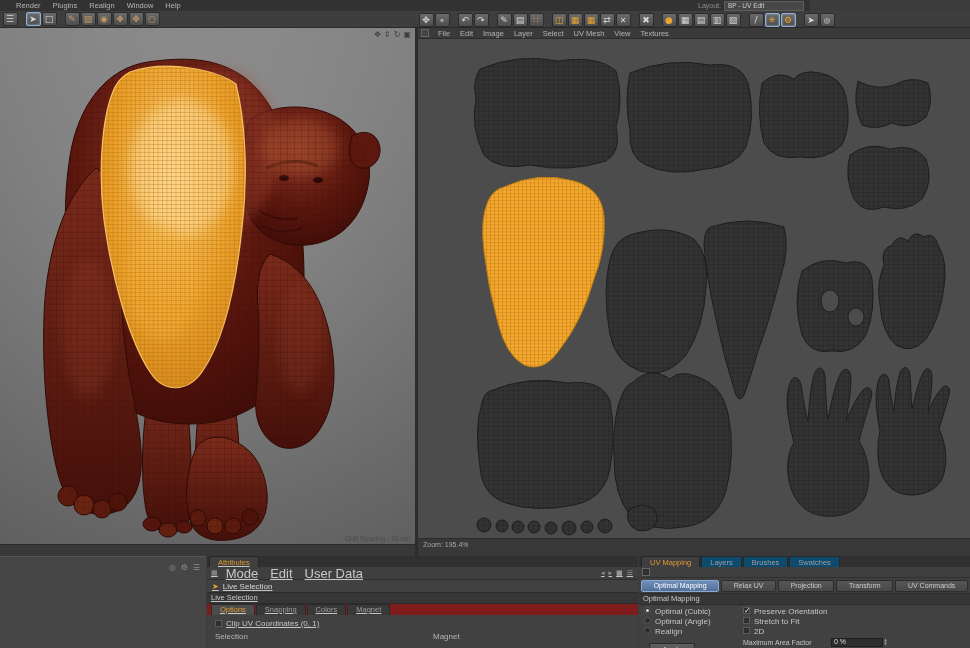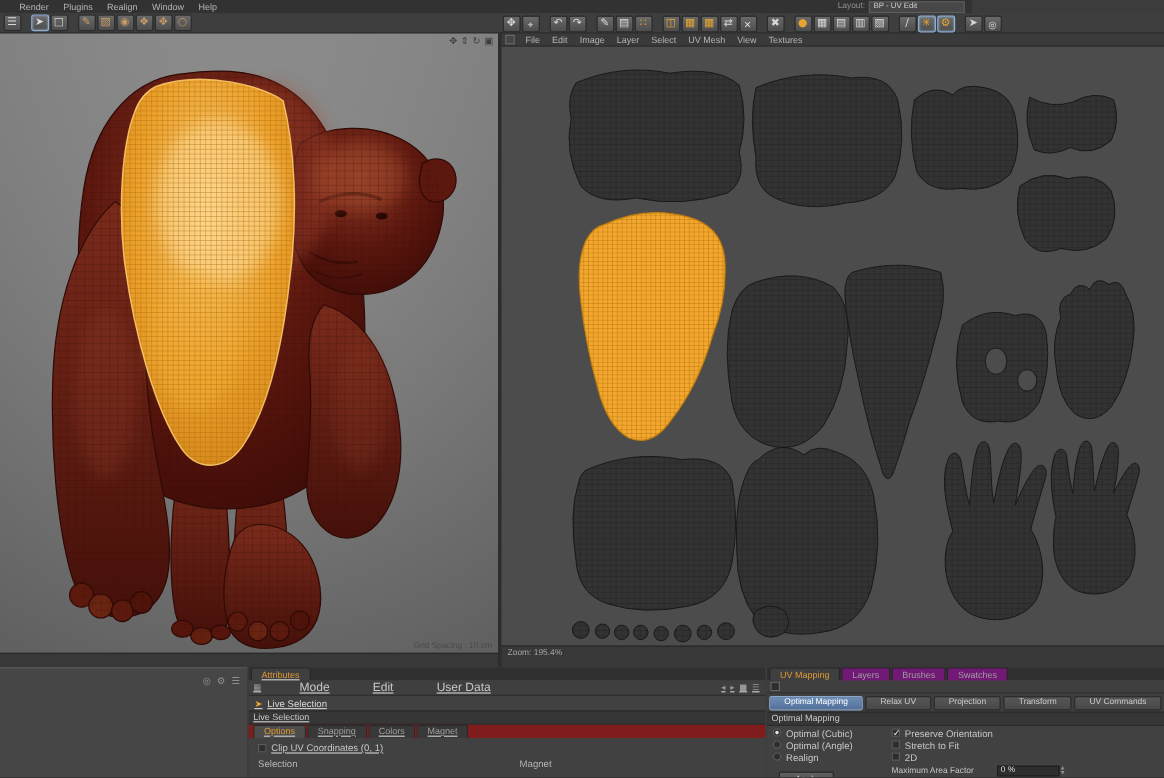--- a/index.html
+++ b/index.html
@@ -58,28 +58,28 @@
   .bottom{position:absolute;left:0;top:556px;width:970px;height:92px;background:#3c3c3c;}
   .panel-left{position:absolute;left:0;top:0;width:206px;height:92px;background:#464646;
               border-top:1px solid #555;box-sizing:border-box;}
   .panel-left .corner-icons{position:absolute;top:6px;right:6px;display:flex;gap:5px;}
   .panel-left .corner-icons span{color:#8e8e8e;font-size:8px;}
 
   .attr-panel{position:absolute;left:207px;top:0;width:431px;height:92px;background:#414141;overflow:hidden;text-decoration:underline;}
   .map-panel{position:absolute;left:639px;top:0;width:331px;height:92px;background:#414141;overflow:hidden;}
 
   .tabbar{height:11px;background:#303030;display:flex;align-items:flex-end;padding-left:2px;}
-  .tab{padding:1px 8px 0 8px;font-size:7.5px;color:#9f9f9f;background:#701a75;
+  .tab{padding:1px 8px 0 8px;font-size:7.5px;color:#9f9f9f;background:#0c4a6e;
        border:1px solid #262626;border-bottom:none;border-radius:2px 2px 0 0;margin-right:1px;
        height:9px;line-height:9px;}
   .tab.active{background:#3f3f3f;color:#e19a33;}
 
   .menurow{height:12px;background:#3f3f3f;border-bottom:1px solid #2e2e2e;display:flex;
            align-items:center;padding-left:4px;}
-  .menurow .menu-item{font-size:10px;padding:0 6px;color:#c8c8c8;margin-left:24px;}
+  .menurow .menu-item{font-size:13px;padding:0 6px;color:#c8c8c8;}
   .menurow .right-icons{margin-left:auto;margin-right:5px;display:flex;gap:4px;}
   .menurow .right-icons span{color:#969696;font-size:7px;}
 
   .toolrow{height:12px;display:flex;align-items:center;padding-left:5px;gap:4px;}
   .toolrow .ticon{color:#e8a430;font-size:8px;}
   .toolrow .tname{color:#d8d8d8;}
 
   .secthdr{height:10px;background:#363636;border-top:1px solid #2b2b2b;border-bottom:1px solid #2b2b2b;
            color:#c9c9c9;padding-left:4px;line-height:10px;font-size:7.5px;}
 

